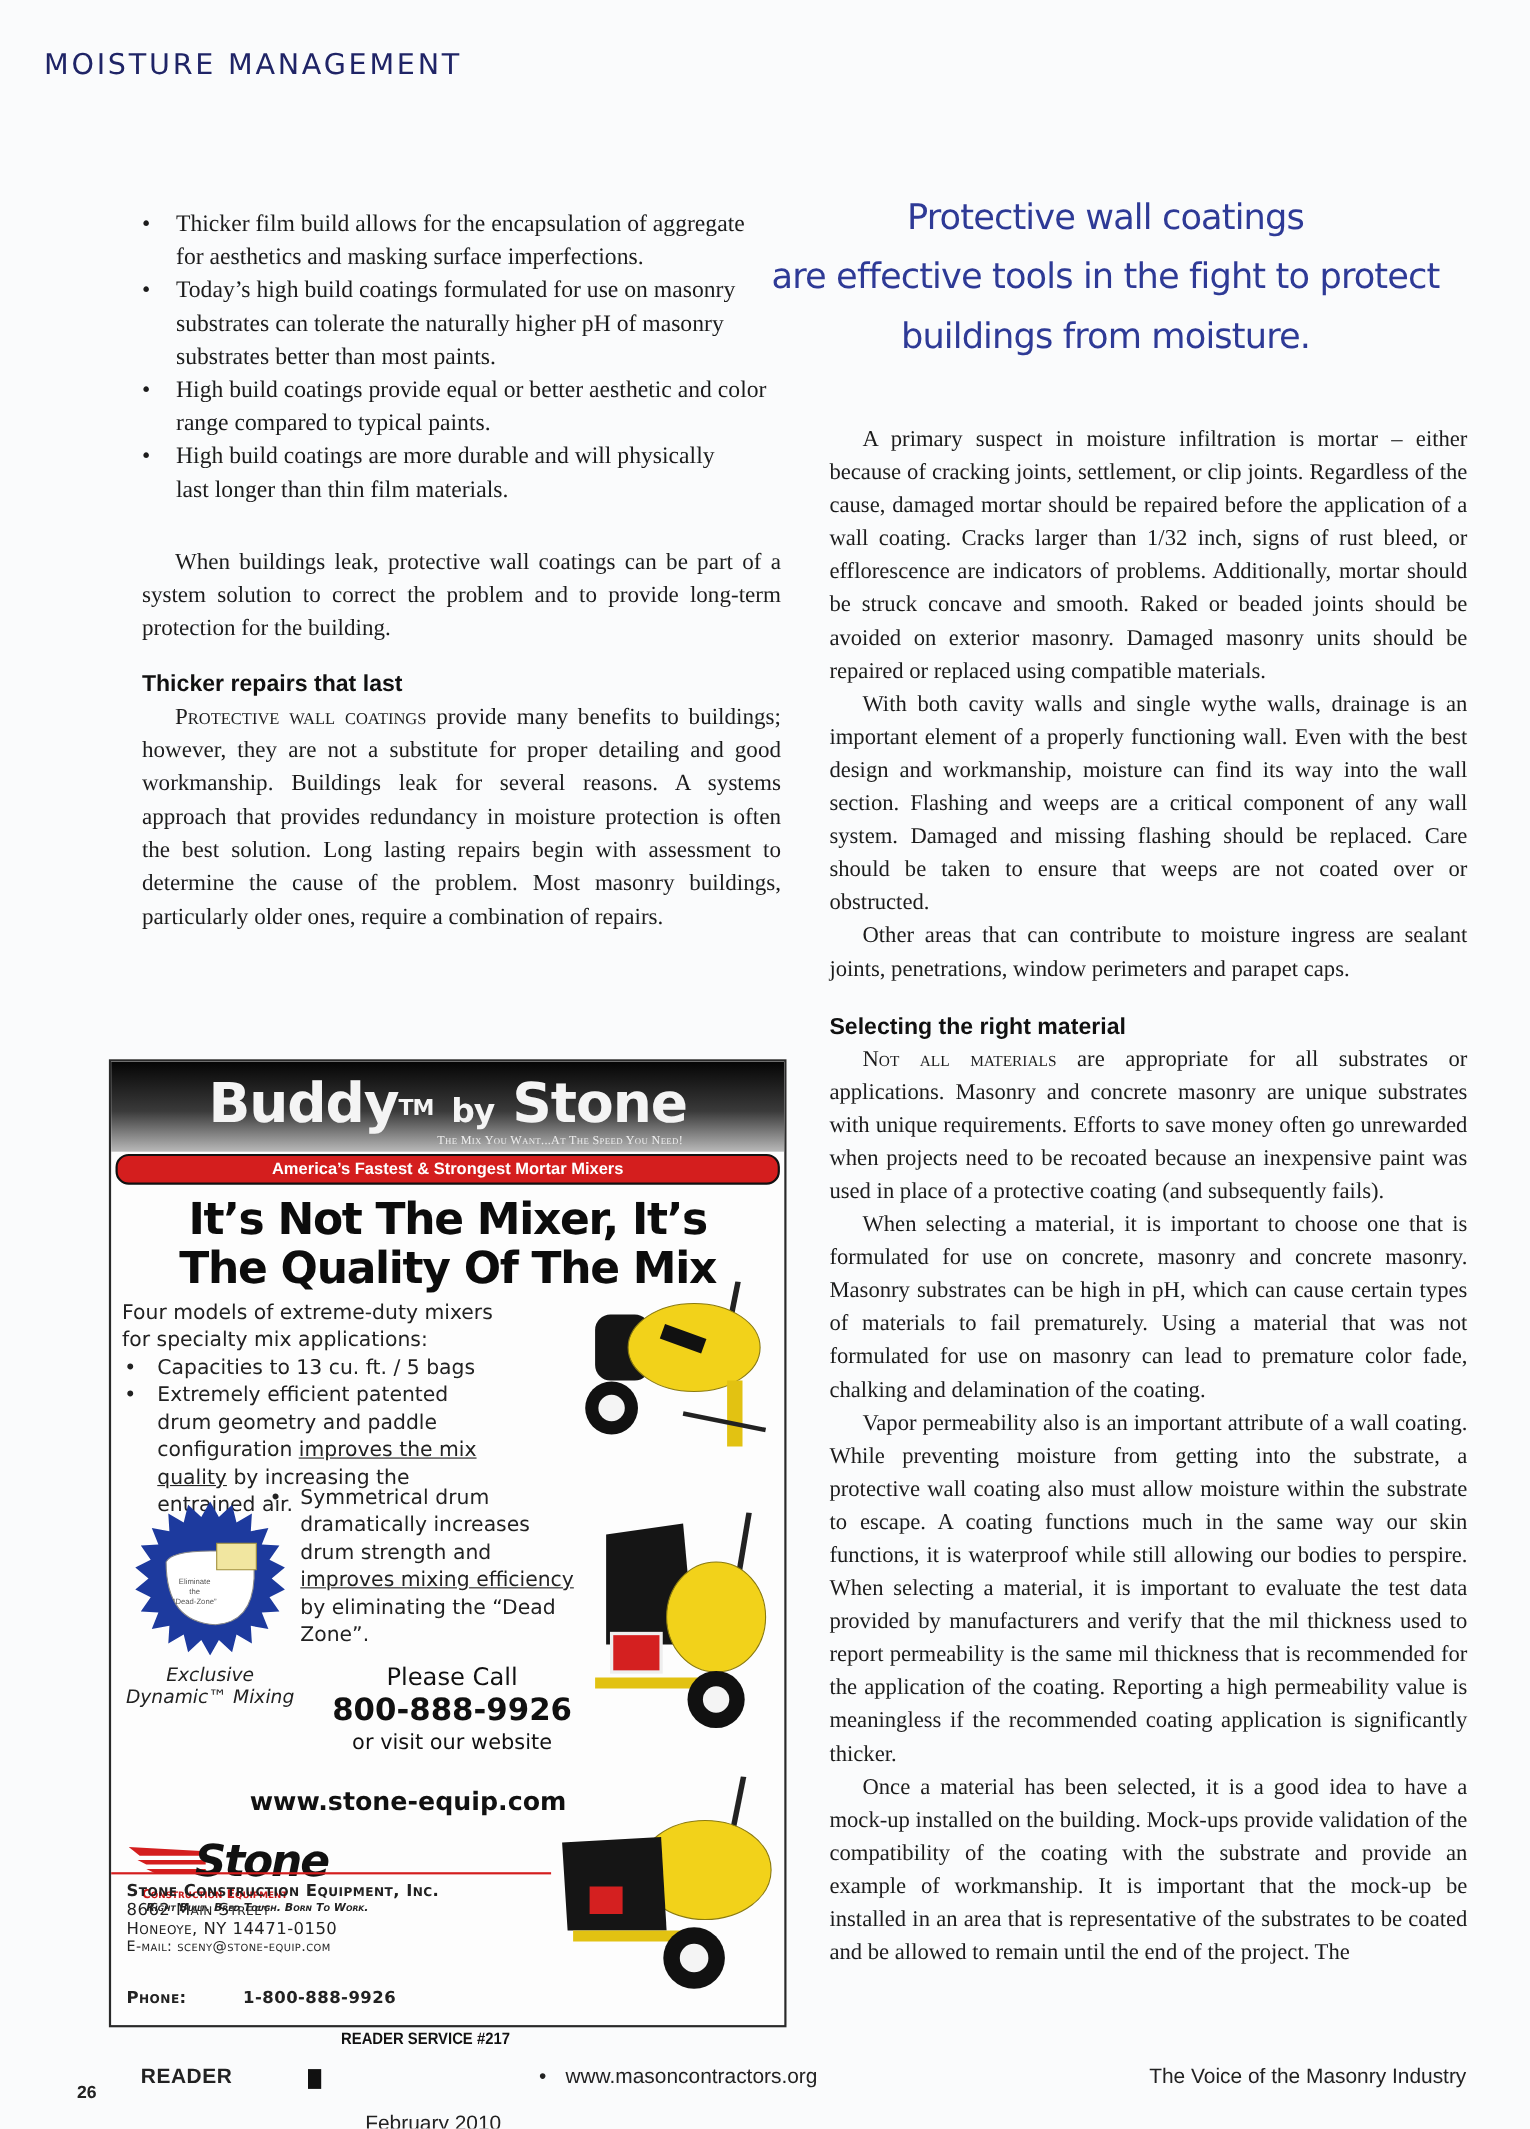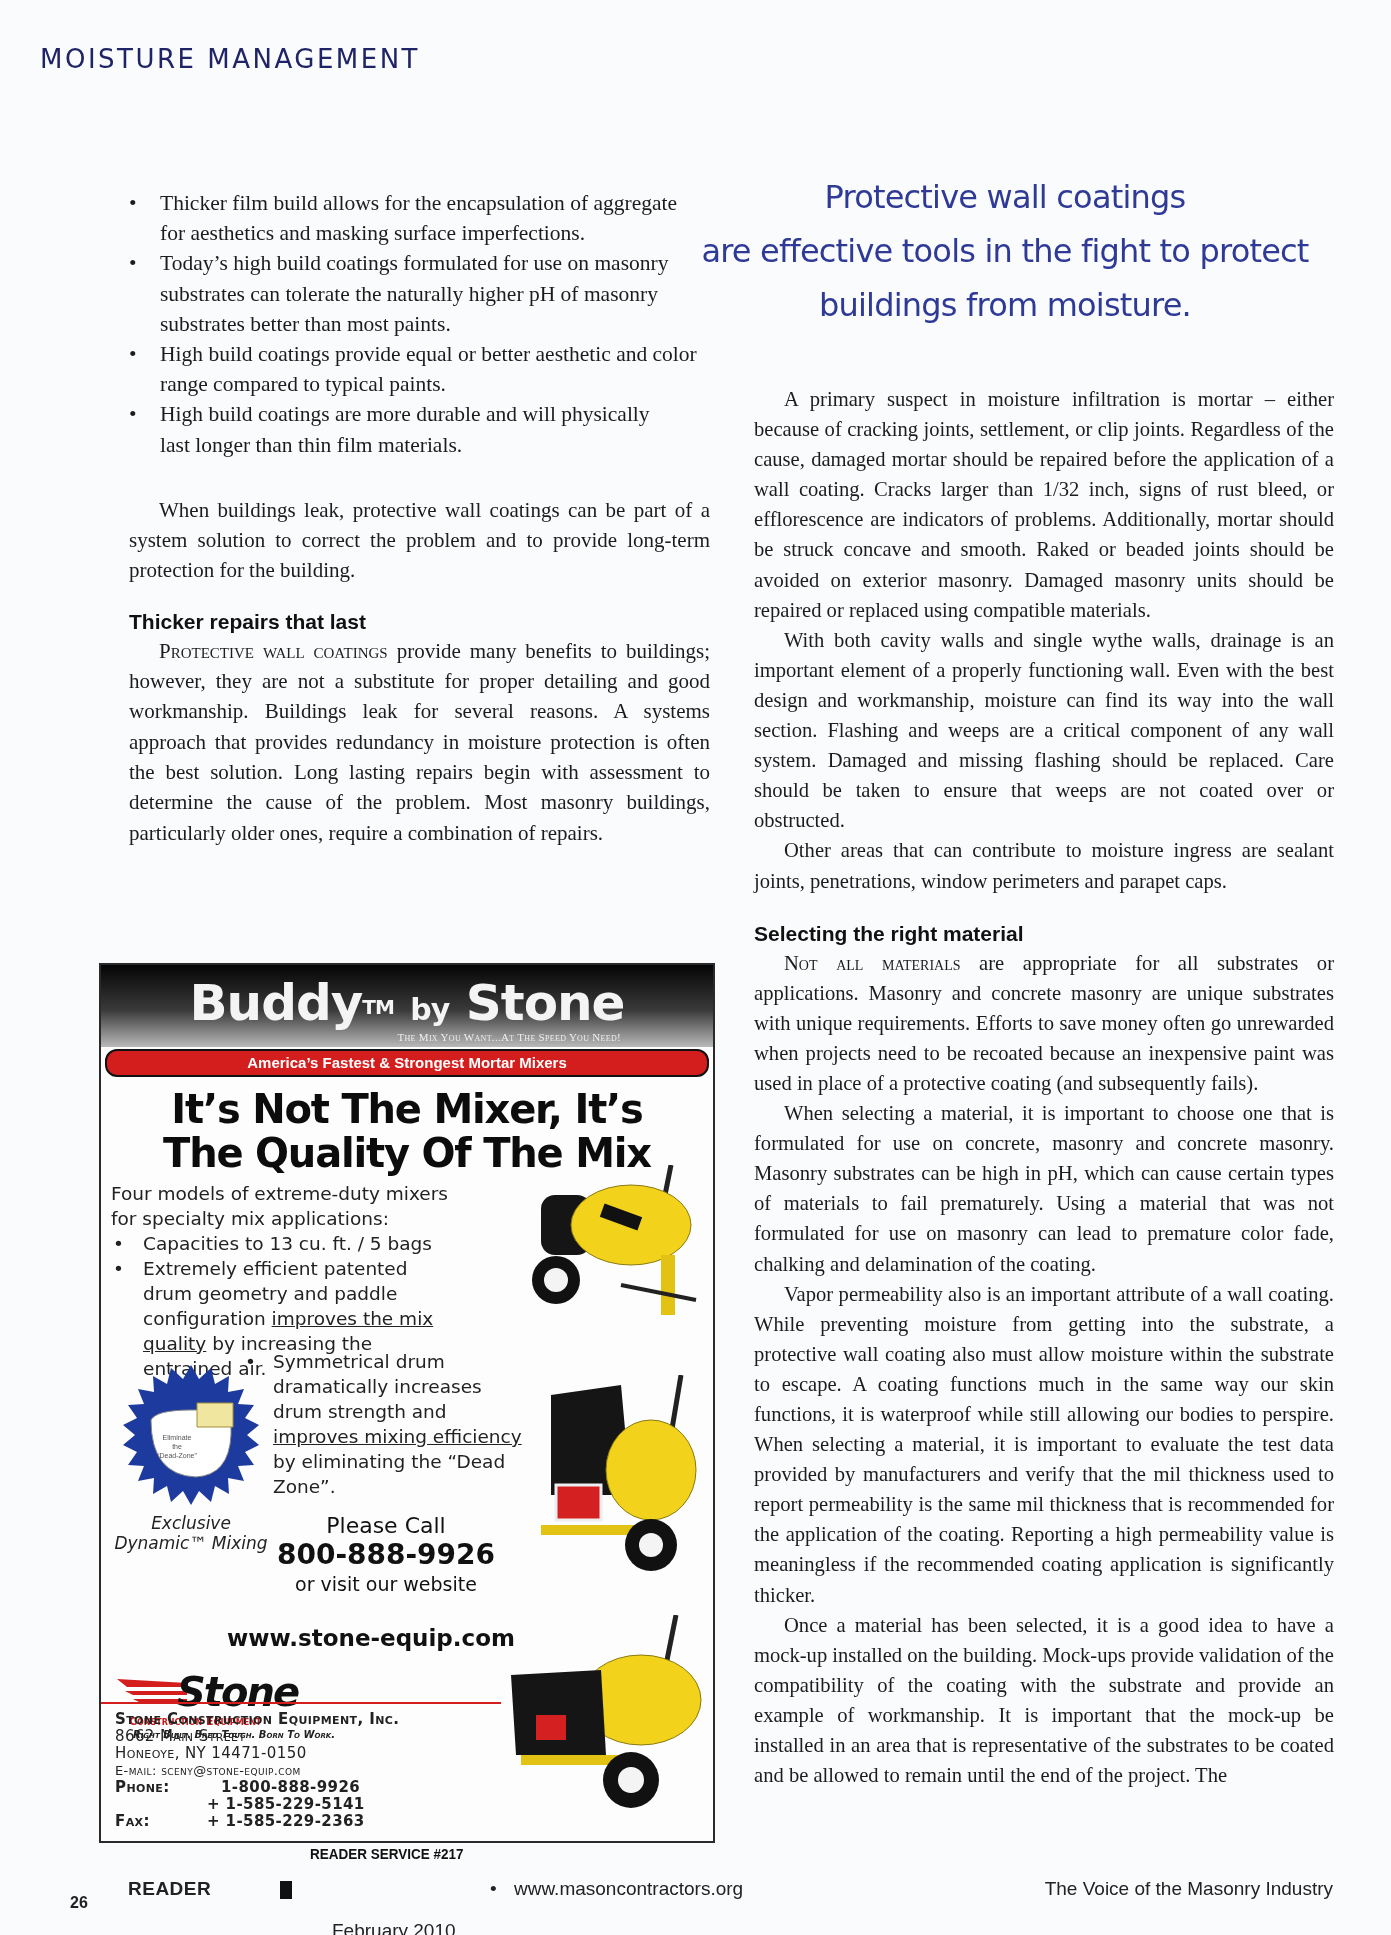--- a/index.html
+++ b/index.html
@@ -73,38 +73,38 @@
   .ad-list2 { position:absolute; left:140px; top:384px; width:290px; font-size:18.5px; line-height:25px; color:#222; }
   .ad-list2 .item { position:relative; padding-left:32px; }
   .ad-list2 .dot { position:absolute; left:4px; }
   .badge {
     position:absolute; left:20px; top:400px; width:140px; height:140px;
   }
   .badge-caption {
     position:absolute; left:10px; top:548px; width:160px; text-align:center;
     font-style:italic; font-size:17px; line-height:20px; color:#222;
   }
-  .ad-call { position:absolute; left:152px; top:548px; width:266px; text-align:center; color:#111; }
+  .ad-call { position:absolute; left:177px; top:548px; width:266px; text-align:center; color:#111; }
   .ad-call .pc { font-size:22px; line-height:26px; }
   .ad-call .ph { font-size:28px; font-weight:bold; line-height:32px; }
   .ad-call .ov { font-size:19px; line-height:26px; }
   .ad-call .web { font-size:23px; font-weight:bold; line-height:30px; }
   .stone-logo { position:absolute; left:16px; top:664px; width:220px; }
   .stone-word {
     position:absolute; left:60px; top:0px; font-family:"DejaVu Sans", sans-serif;
     font-style:italic; font-weight:bold; font-size:40px; color:#111; letter-spacing:-2px;
   }
   .stone-sub { position:absolute; left:12px; top:46px; width:260px; font-size:11px; font-variant:small-caps; color:#c81818; font-weight:bold;}
   .stone-motto { position:absolute; left:16px; top:60px; width:260px; font-size:10px; font-variant:small-caps; color:#222; font-weight:bold;font-style:italic;}
   .ad-redline { position:absolute; left:0; top:737px; width:400px; height:2px; background:#d41e1e; }
   .ad-contact {
     position:absolute; left:14px; top:746px; font-size:15px; line-height:17px; color:#222;
     font-variant:small-caps; letter-spacing:0.4px;
   }
-  .ad-contact .row { display:flex; }
+  .ad-contact .row { display:flex;margin-top:29px; }
   .ad-contact .lbl { width:92px; font-weight:bold; }
   .ad-contact .bold { font-weight:bold; }
   .mixer { position:absolute; }
   .reader-service {
     position:absolute; left:310px; top:1845px; font-family:"Liberation Sans", sans-serif;
     font-weight:bold; font-size:15px; color:#111; transform:scaleX(0.9); transform-origin:left;
   }
   
   .footer { position:absolute; top:1878px; left:0; width:1391px; height:30px;
     font-family:"Liberation Sans", sans-serif; font-size:19px; color:#222; }

